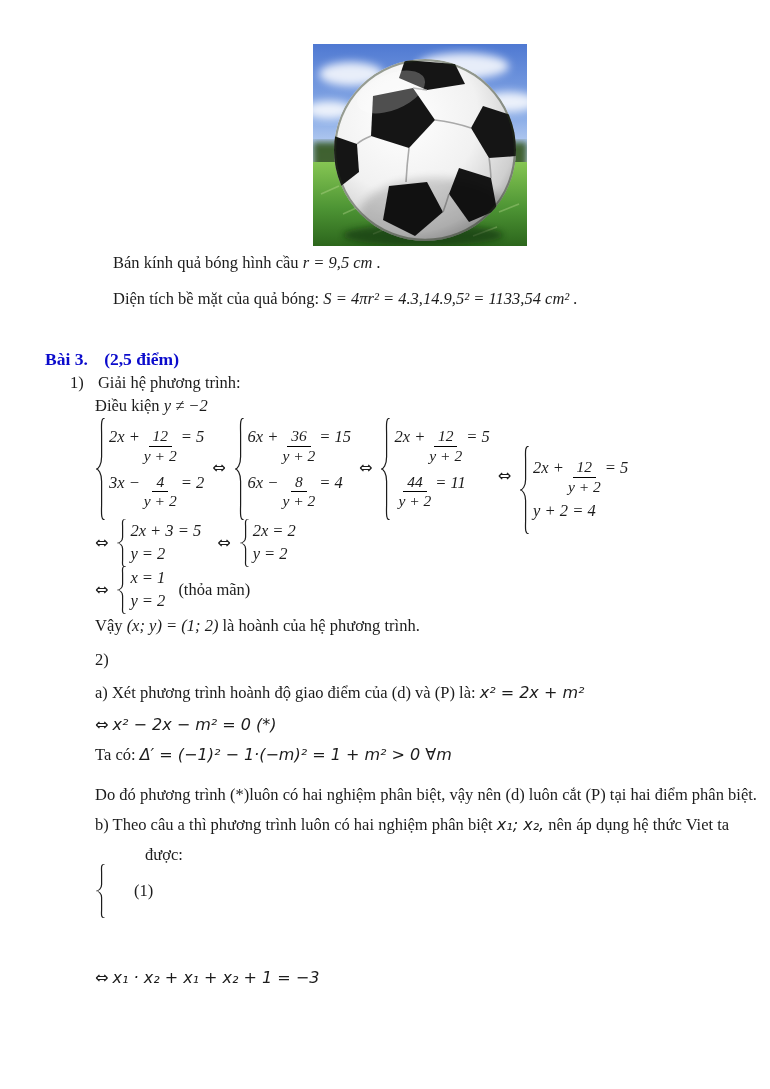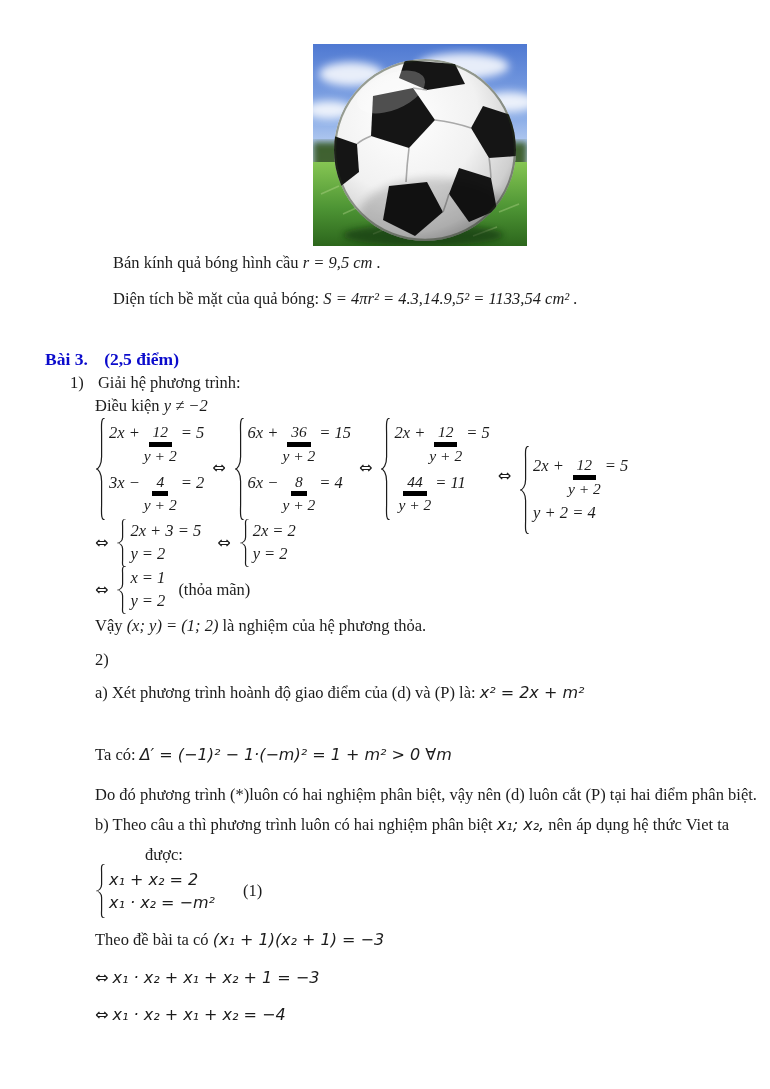--- a/index.html
+++ b/index.html
@@ -26,21 +26,21 @@
   .h-sm .brace{height:48px;}
   .h-vt .brace{height:54px;}
   .eqs{display:flex;flex-direction:column;justify-content:center;margin-left:3px;}
   .h-lg .eqs{gap:7px;}
   .h-md .eqs{gap:5px;}
   .h-sm .eqs{gap:2px;}
   .h-vt .eqs{gap:3px;}
   .eq{display:flex;align-items:flex-start;gap:4px;}
   .eq-it{font-style:italic;}
   .frac{display:inline-flex;flex-direction:column;align-items:center;font-size:15.5px;line-height:1.2;}
-  .frac .num{border-bottom:5px solid #000000;padding:0 4px;display:block;text-align:center;}
+  .frac .num{border-bottom:1px solid #000000;padding:0 4px;display:block;text-align:center;}
   .frac .den{display:block;text-align:center;}
   .mt-a1{margin:40px 8px 0 8px;}
   .mt-a2{margin:48px 8px 0 8px;}
   .mt-s4{margin-top:28px;}
   .note{margin-left:5px;}
   .viet-label{margin-left:20px;align-self:center;}
   .center-row{display:flex;align-items:center;gap:8px;}
   .watermark{
     position:absolute;right:6px;top:1048px;
     font-family:"DejaVu Sans","Liberation Sans",sans-serif;font-weight:bold;font-size:24px;
@@ -281,71 +281,59 @@
             <span>y = 2</span>
           </div>
       </div>
     </div>
     <span class="note">(thỏa mãn)</span>
   </div>
 
   <div class="abs" style="left:95px;top:616px;">
     <span>Vậy</span>
     <span class="math-serif">(x; y) = (1; 2)</span>
-    <span>là nghiệm của hệ phương thỏa.</span>
+    <span>là hoành của hệ phương trình.</span>
   </div>
 
   <div class="abs" style="left:95px;top:650px;">2)</div>
 
   <div class="abs" style="left:95px;top:683px;">
     <span>a) Xét phương trình hoành độ giao điểm của (d) và (P) là:</span>
     <span class="math-sans">x² = 2x + m²</span>
   </div>
 
+  <div class="abs" style="left:95px;top:715px;">
+    <span class="iff">⇔</span>
+    <span class="math-sans">x² − 2x − m² = 0 (*)</span>
+  </div>
 
   <div class="abs" style="left:95px;top:745px;">
     <span>Ta có:</span>
     <span class="math-sans">Δ′ = (−1)² − 1·(−m)² = 1 + m² &gt; 0 ∀m</span>
   </div>
 
   <div class="abs" style="left:95px;top:785px;">Do đó phương trình (*)luôn có hai nghiệm phân biệt, vậy nên (d) luôn cắt (P) tại hai điểm phân biệt.</div>
 
   <div class="abs" style="left:95px;top:815px;text-align:right;">
     <span>b) Theo câu a thì phương trình luôn có hai nghiệm phân biệt</span>
     <span class="math-sans">x₁; x₂,</span>
     <span>nên áp dụng hệ thức Viet ta</span>
   </div>
   <div class="abs" style="left:145px;top:845px;">được:</div>
 
   <div class="sysrow center-row" style="left:95px;top:864px;">
     <div class="system h-vt">
       <svg class="brace" viewBox="0 0 10 100" preserveAspectRatio="none">
           <path d="M9,0 C5,0 6,8 6,16 L6,38 C6,46 3,50 1,50 C3,50 6,54 6,62 L6,84 C6,92 5,100 9,100"></path>
         </svg>
-      <div class="eqs math-sans">
-        <div class="eq">
-            <span>x₁ + x₂ = 2</span>
-          </div>
-        <div class="eq">
-            <span>x₁ · x₂ = −m²</span>
-          </div>
-      </div>
     </div>
     <span class="viet-label">(1)</span>
   </div>
 
-  <div class="abs" style="left:95px;top:930px;">
-    <span>Theo đề bài ta có</span>
-    <span class="math-sans">(x₁ + 1)(x₂ + 1) = −3</span>
-  </div>
 
   <div class="abs" style="left:95px;top:968px;">
     <span class="iff">⇔</span>
     <span class="math-sans">x₁ · x₂ + x₁ + x₂ + 1 = −3</span>
   </div>
 
-  <div class="abs" style="left:95px;top:1005px;">
-    <span class="iff">⇔</span>
-    <span class="math-sans">x₁ · x₂ + x₁ + x₂ = −4</span>
-  </div>
 
 
 </div>
 
 </body></html>

